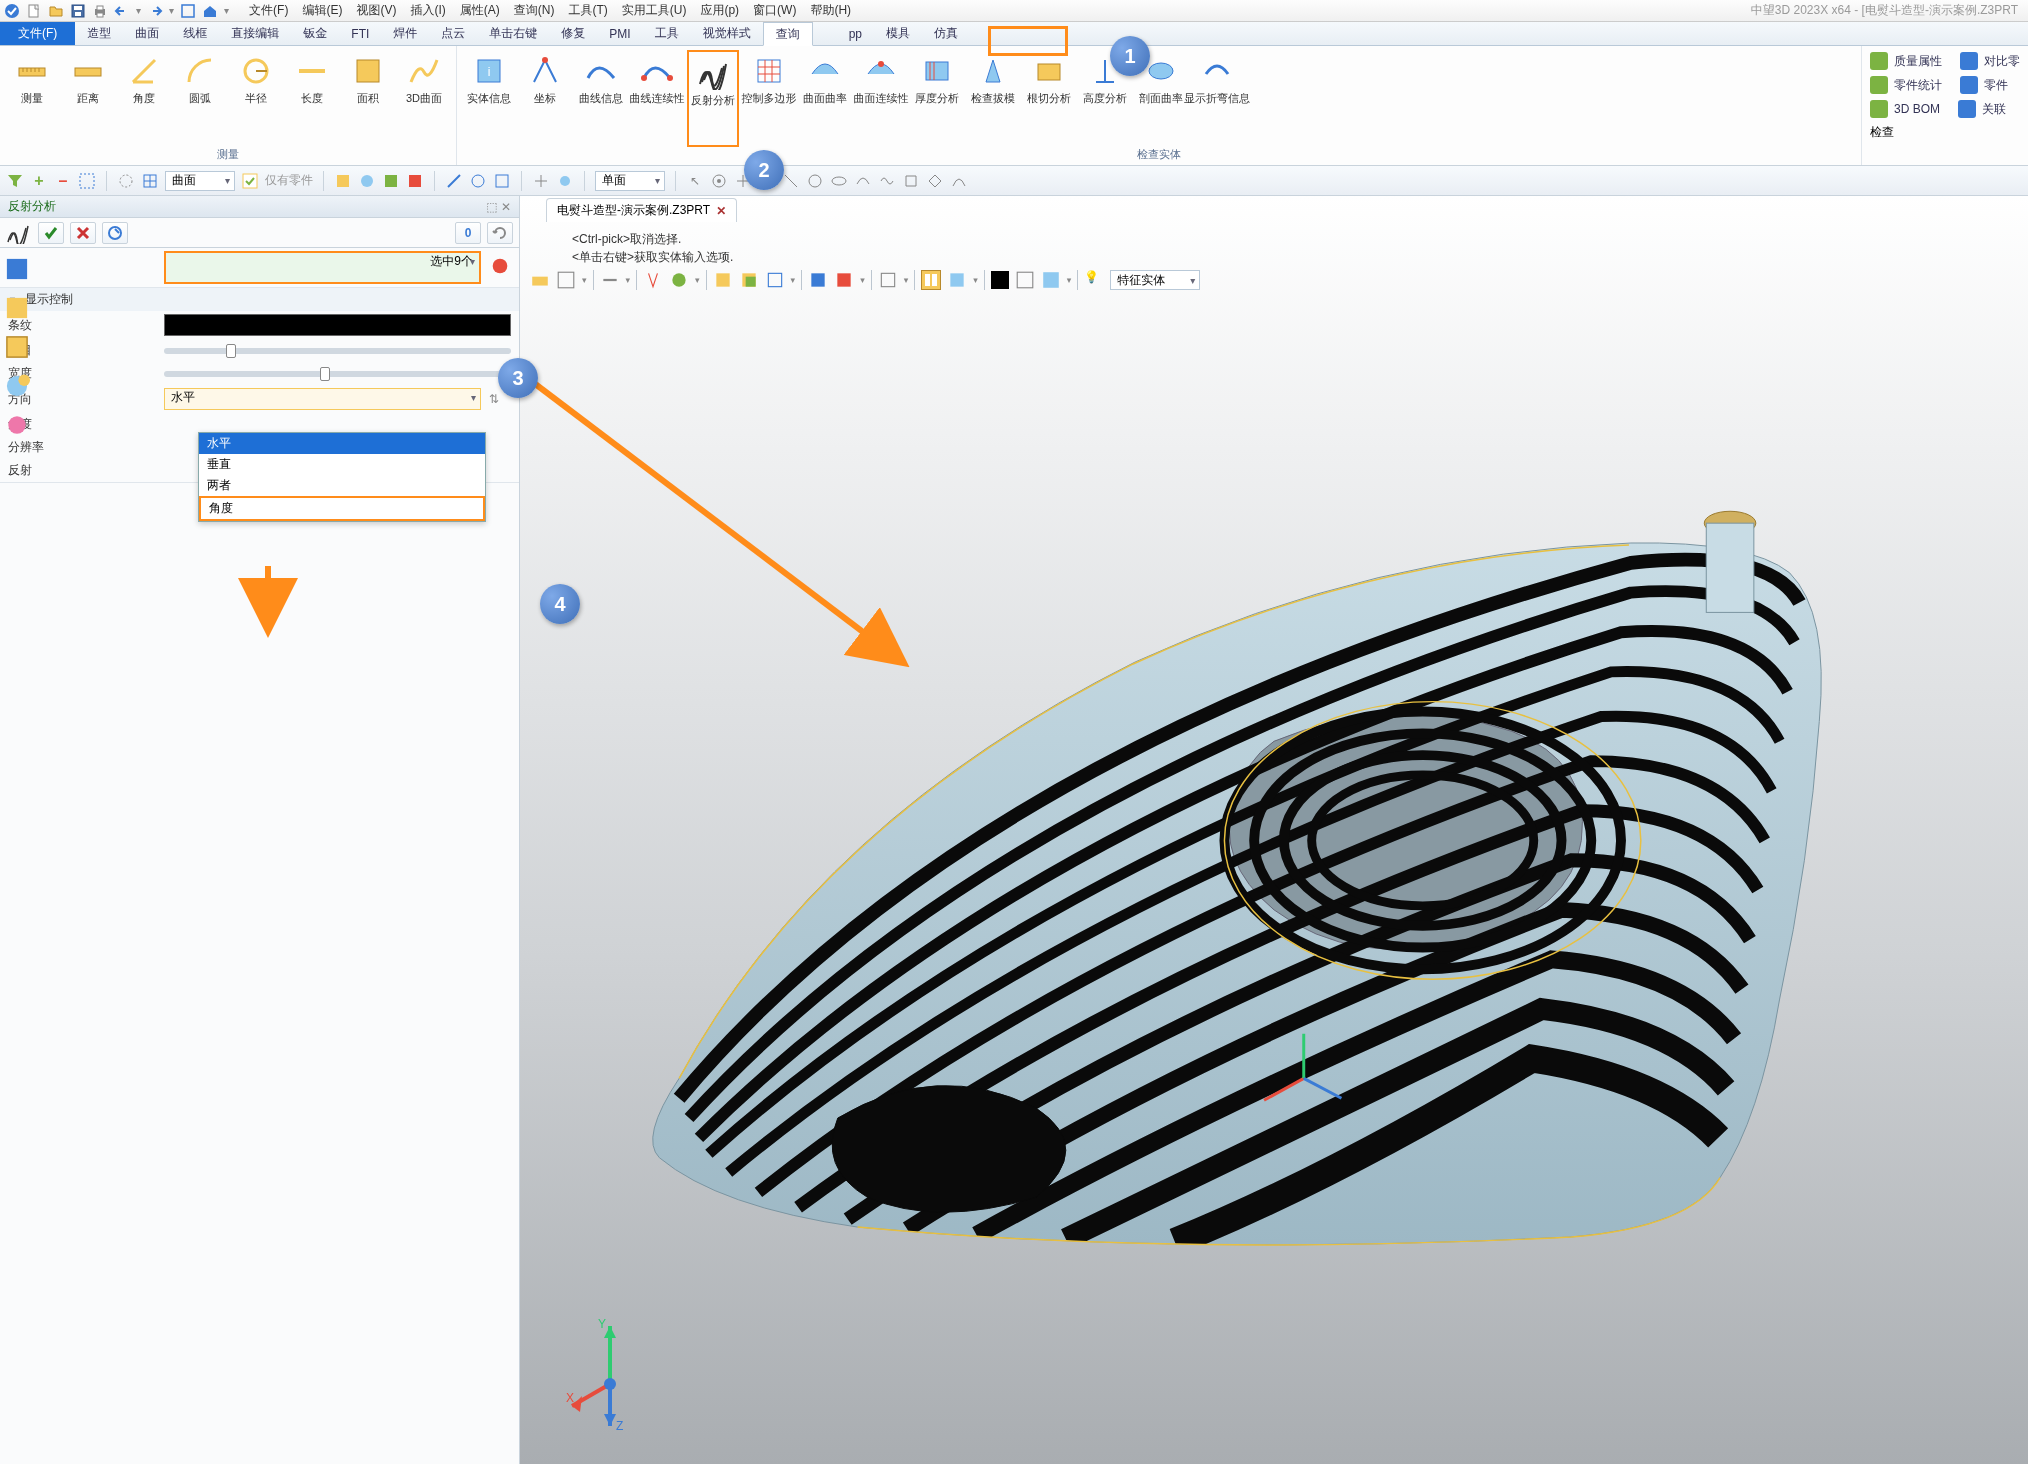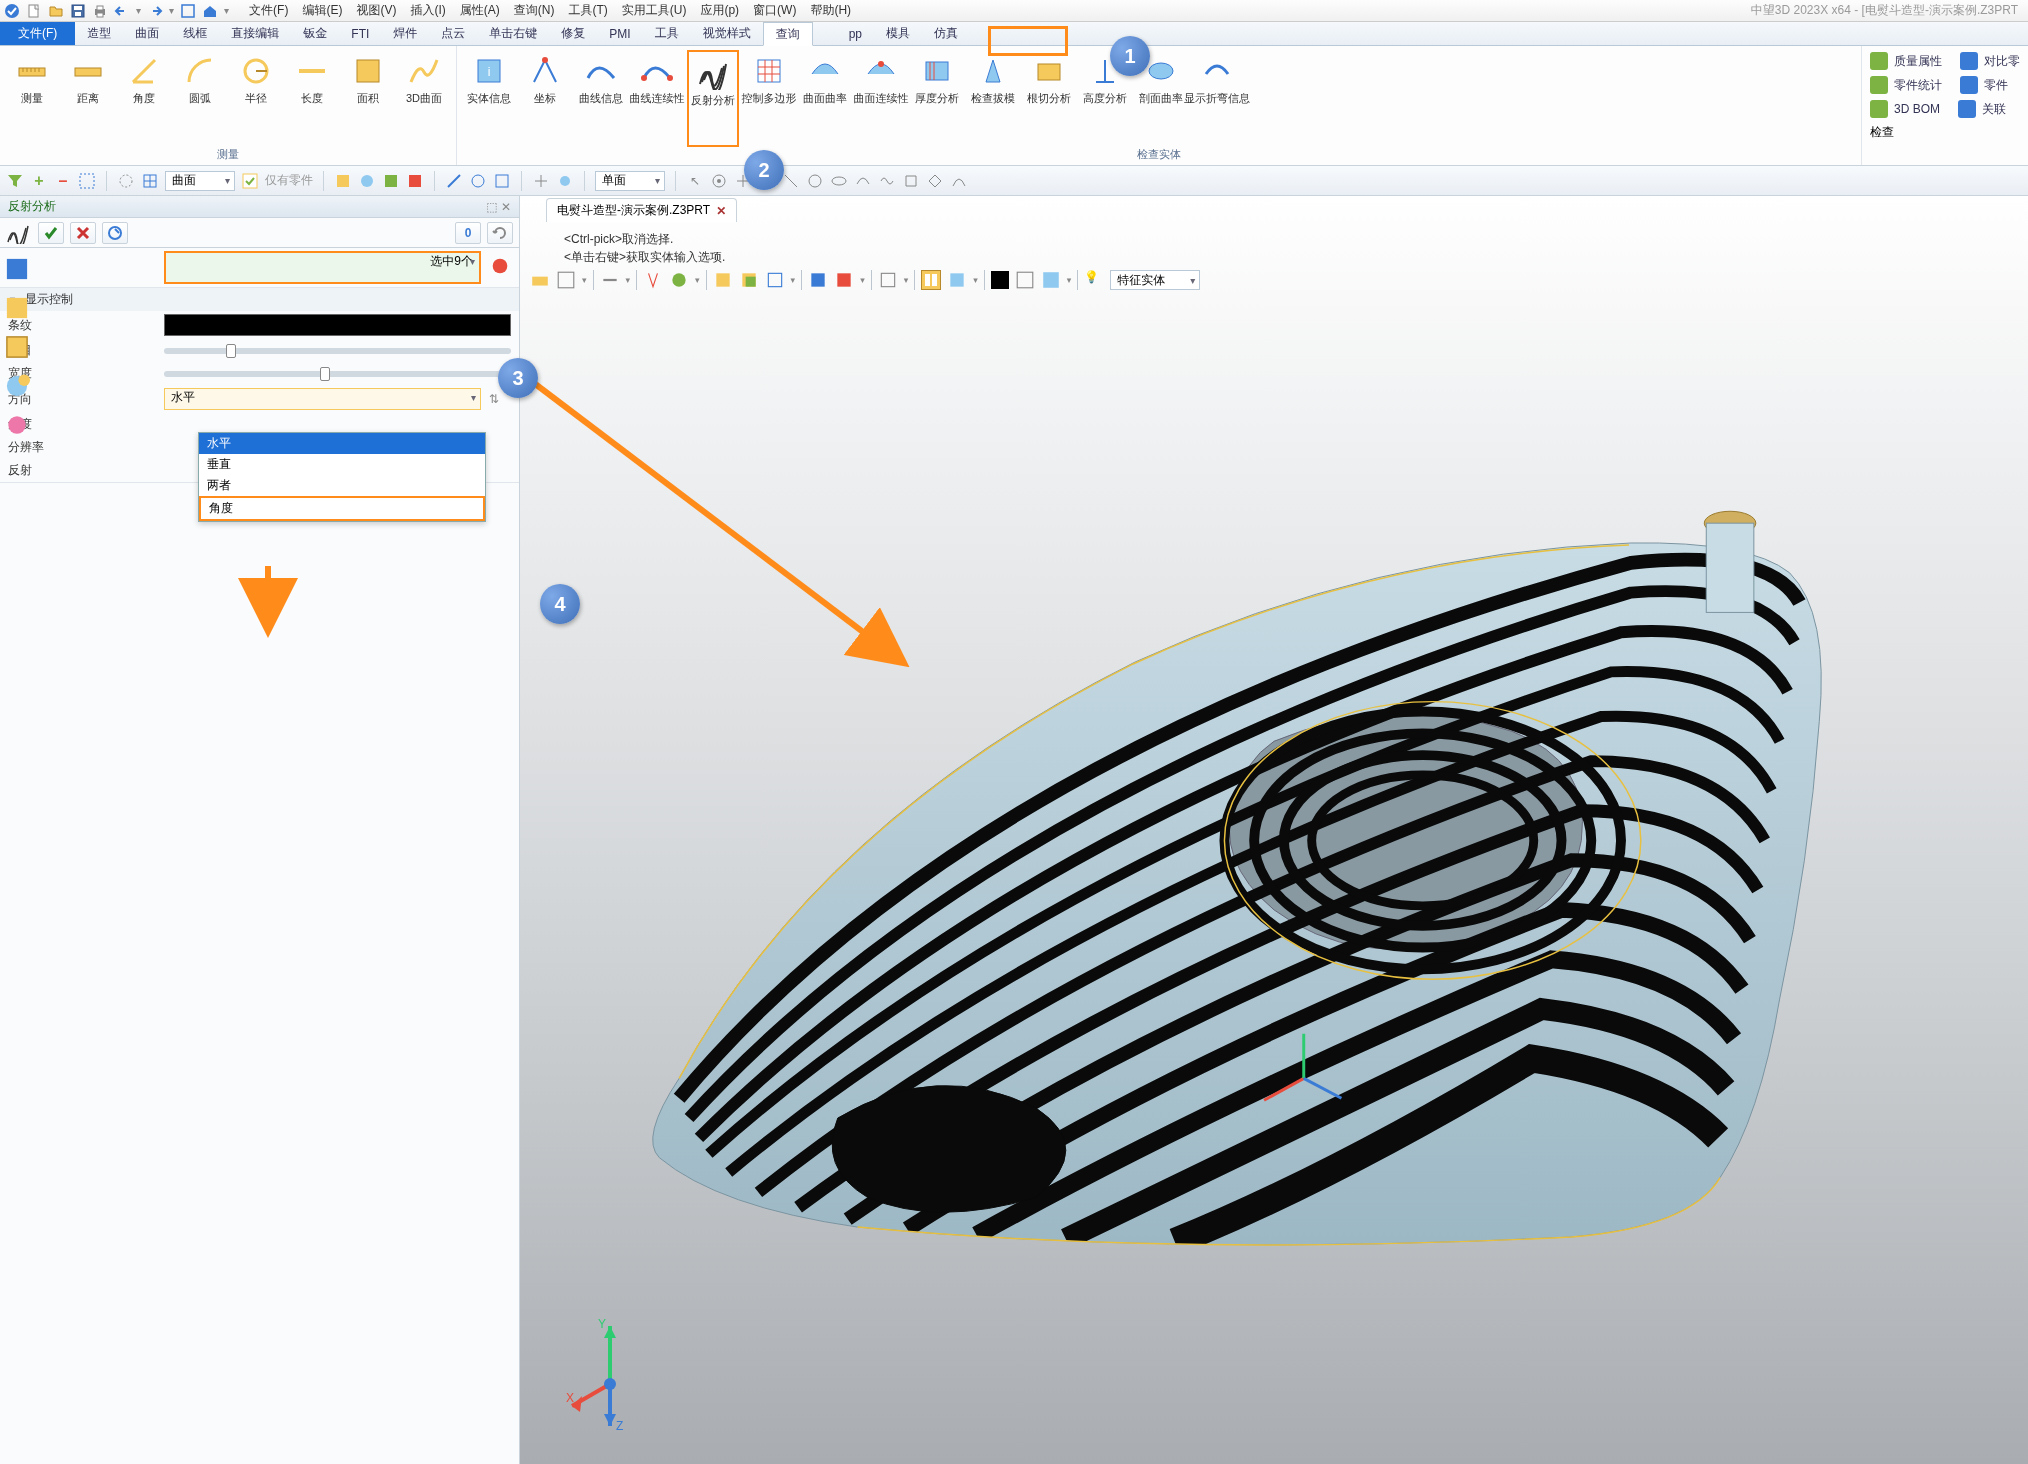--- a/index.html
+++ b/index.html
@@ -62,21 +62,21 @@
 .leftpanel .dropdown { position:absolute; left:198px; top: 144px; width: 288px; background:#fff; border:1px solid #8aa; box-shadow:0 2px 6px rgba(0,0,0,.2); z-index:50; }
 .leftpanel .dropdown .ditem { padding:2px 8px; }
 .leftpanel .dropdown .ditem.sel { background:#1e6fd6; color:#fff; }
 .leftpanel .dropdown .ditem.hl { border:2px solid #ff8c1a; }
 
 
 .viewport { position:absolute; left:520px; top:196px; right:0; bottom:0; background: linear-gradient(#ffffff 0%, #cfd2d5 60%, #a9adb1 100%); padding-left: 16px; }
 .viewport .tabbar { height:26px; display:flex; align-items:flex-end; padding-left:10px; gap:4px; }
 .viewport .tabbar .vtab { background:#fff; border:1px solid #c9d3dc; border-bottom:none; padding:3px 10px; border-radius:4px 4px 0 0; display:flex; align-items:center; gap:6px; }
 .viewport .tabbar .vtab .cls { color:#a33; font-weight:bold; }
-.viewport .hint { position:absolute; left:44px; top:34px; color:#333; line-height:1.5; }
+.viewport .hint { position:absolute; left:52px; top:34px; color:#333; line-height:1.5; }
 .viewport .vtb { position:absolute; left:10px; top:70px; height:28px; right:10px; display:flex; align-items:center; gap:6px; }
 .viewport .vtb .ico { width:20px; height:20px; }
 .viewport .vtb .sep { width:1px; height:20px; background:#bcc6d0; }
 .viewport .vtb .combo { height:20px; border:1px solid #b9c9d8; background:#fff; padding:0 18px 0 6px; position:relative; min-width:90px; display:flex; align-items:center;}
 .viewport .vtb .combo::after { content:"▾"; position:absolute; right:4px; color:#667; font-size:10px; }
 
 
 .model { position:absolute; left:60px; top:180px; right:60px; bottom:60px; }
 .model svg { width:100%; height:100%; }
 

